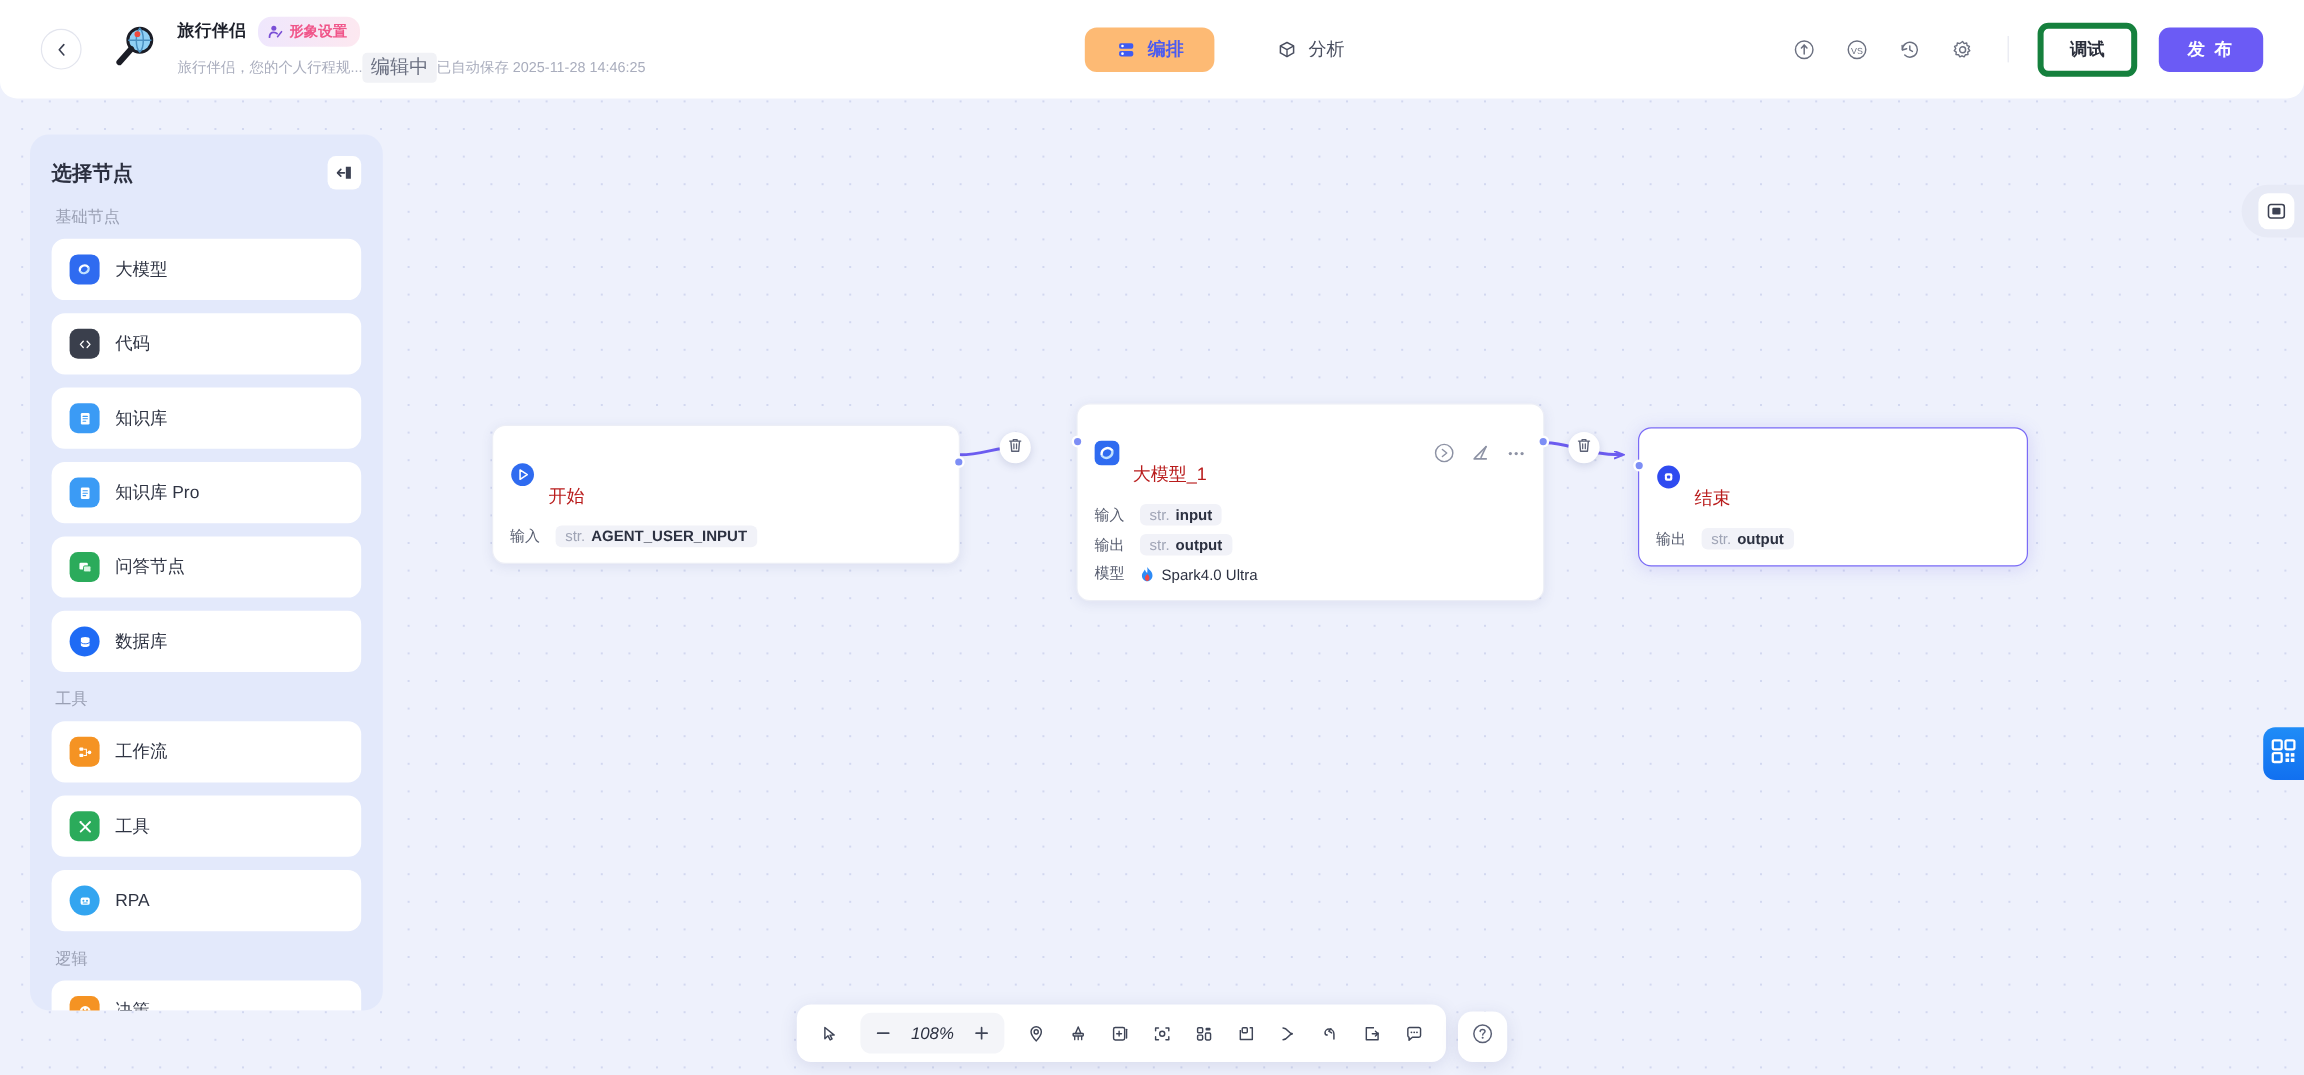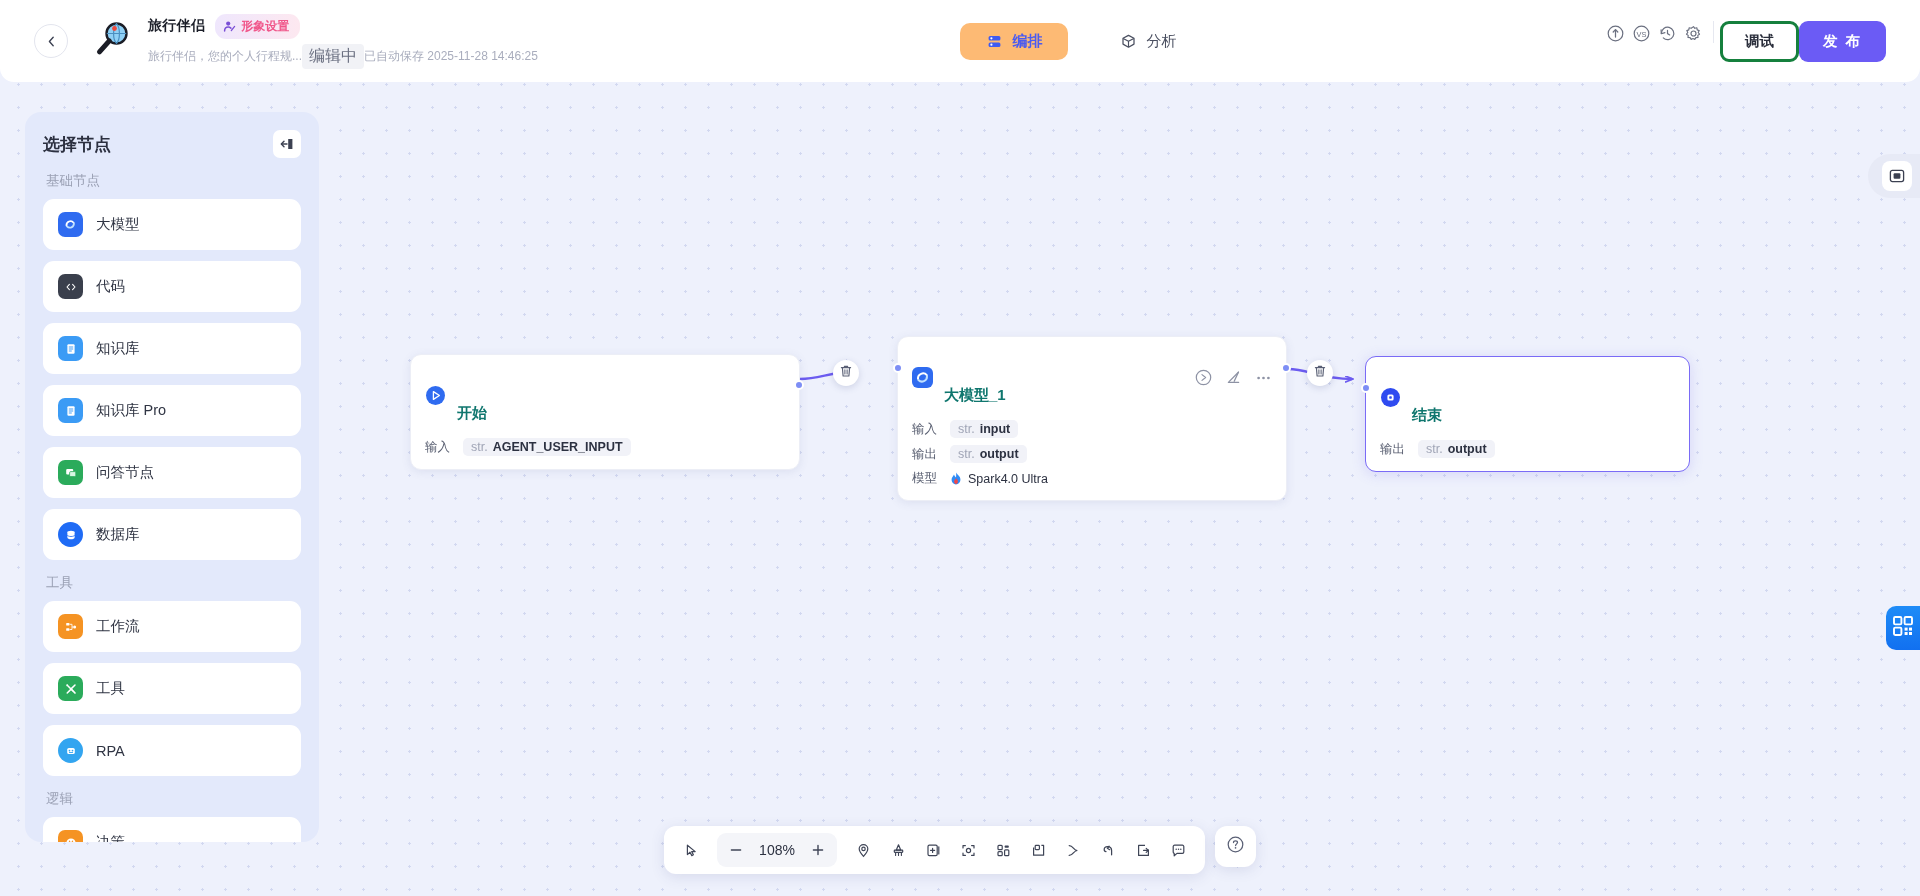--- a/index.html
+++ b/index.html
@@ -50,26 +50,26 @@
 
   .hdr-center { flex: 1; display: flex; align-items: center; justify-content: center; gap: 26px; }
   .tab {
     display: flex; align-items: center; gap: 9px;
     padding: 9px 26px; border-radius: 10px; cursor: pointer;
     font-size: 15px; color: #4a4f60;
   }
   .tab.active { background: #fdba74; color: #4b5bf0; font-weight: 600; }
   .tab .tico { display: flex; }
 
-  .hdr-right { display: flex; padding-right: 34px; }
+  .hdr-right { display: flex; align-items: center; gap: 18px; padding-right: 34px; }
   .ico-btn { width: 26px; height: 26px; display:flex; align-items:center; justify-content:center;
              color: #6b7080; cursor: pointer; }
   .hdr-divider { width: 1px; height: 22px; background: #e6e8f0; margin: 0 6px; }
   .btn-debug {
-    border: 3px solid #15803d; background: #fff; color: #2a2e3b;
+    border: 5px solid #15803d; background: #fff; color: #2a2e3b;
     font-size: 14.5px; font-weight: 600; padding: 8px 22px; border-radius: 9px; cursor: pointer;
     font-family: inherit;
   }
   .btn-publish {
     border: none; background: #6b5bf5; color: #fff;
     font-size: 14.5px; font-weight: 600; padding: 9px 24px; border-radius: 9px; cursor: pointer;
     letter-spacing: 2px; font-family: inherit;
   }
 
   
@@ -113,21 +113,21 @@
     position: absolute; background: #fff; border-radius: 11px;
     box-shadow: 0 2px 10px rgba(70,80,140,.10);
     border: 1px solid #eceef6;
   }
   .node.selected { border: 1.6px solid #7a6bf6; box-shadow: 0 2px 14px rgba(100,90,230,.18); }
   .node-head { display: flex; align-items: center; gap: 11px; padding: 13px 14px 4px 14px; }
   .node-ico {
     width: 21px; height: 21px; border-radius: 6px; flex: none;
     display: flex; align-items: center; justify-content: center;
   }
-  .node-title { font-size: 15px; color: #0f766e; font-weight: 700; margin-top: 36px; }
+  .node-title { font-size: 15px; color: #b91c1c; font-weight: 400; margin-top: 36px; }
   .node-actions { margin-left: auto; display: flex; align-items: center; gap: 13px; color: #8d92a4; }
   .node-actions span { display: flex; cursor: pointer; }
   .node-body { padding: 4px 14px 13px 14px; }
   .nrow { display: flex; align-items: center; gap: 10px; margin-top: 7px; }
   .nrow-key { font-size: 12.5px; color: #585e70; min-width: 28px; }
   .nrow-val {
     display: inline-flex; align-items: center; gap: 5px;
     background: #f1f2f8; border-radius: 5px; padding: 2px 8px;
     font-size: 12.5px; color: #2c3141; font-weight: 600;
   }
@@ -140,22 +140,22 @@
 
   .edge-del {
     position: absolute; width: 26px; height: 26px; border-radius: 50%;
     background: #fff; box-shadow: 0 2px 7px rgba(60,70,130,.18);
     display: flex; align-items: center; justify-content: center;
     color: #5a6075; cursor: pointer; z-index: 12;
   }
 
   
   .toolbar {
-    position: absolute; left: 50%; transform: translateX(-50%); bottom: 22px;
-    display: flex; align-items: flex-start; gap: 10px; z-index: 35;
+    position: absolute; left: 50%; transform: translateX(-50%); bottom: 11px;
+    display: flex; align-items: flex-end; gap: 10px; z-index: 35; font-style: italic;
   }
   .tb-main {
     display: flex; align-items: center; gap: 5px;
     background: #fff; border-radius: 12px; padding: 7px 12px;
     box-shadow: 0 3px 14px rgba(60,70,130,.13);
   }
   .tb-help {
     background: #fff; border-radius: 12px; padding: 9px 11px;
     box-shadow: 0 3px 14px rgba(60,70,130,.13);
     display: flex; align-items: center; cursor: pointer; color: #5a6075;

